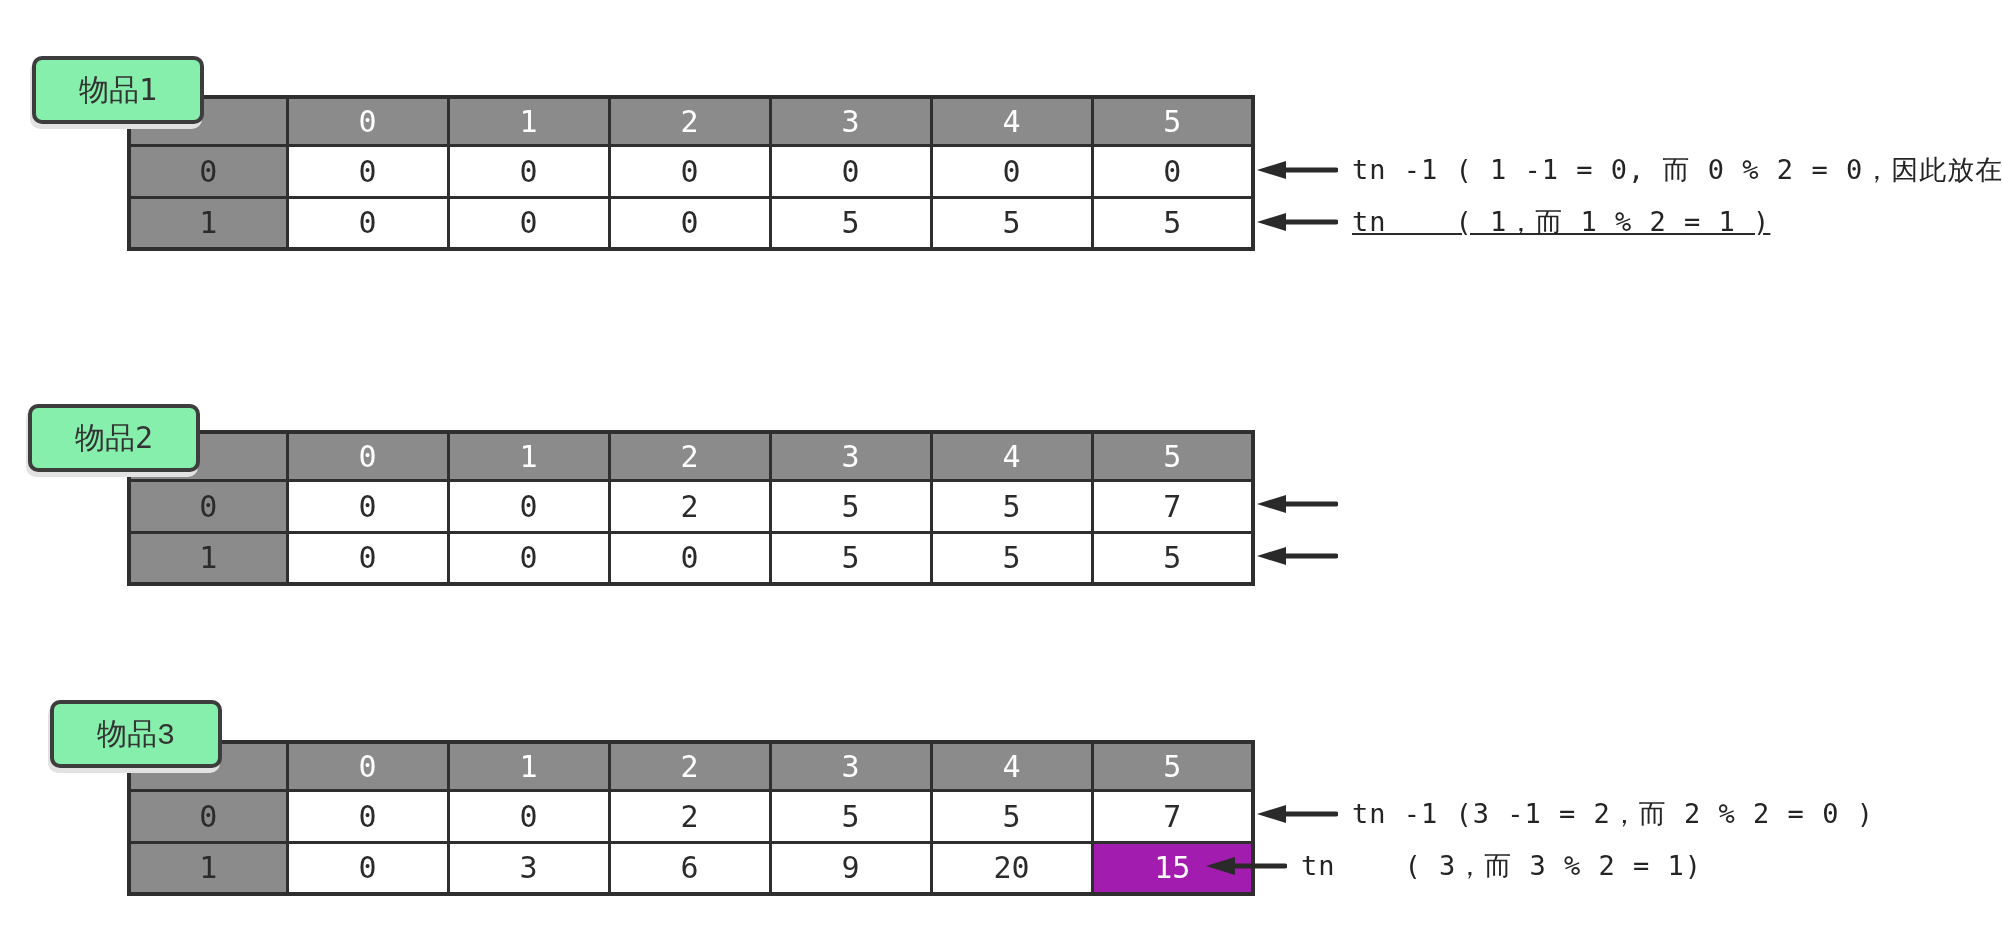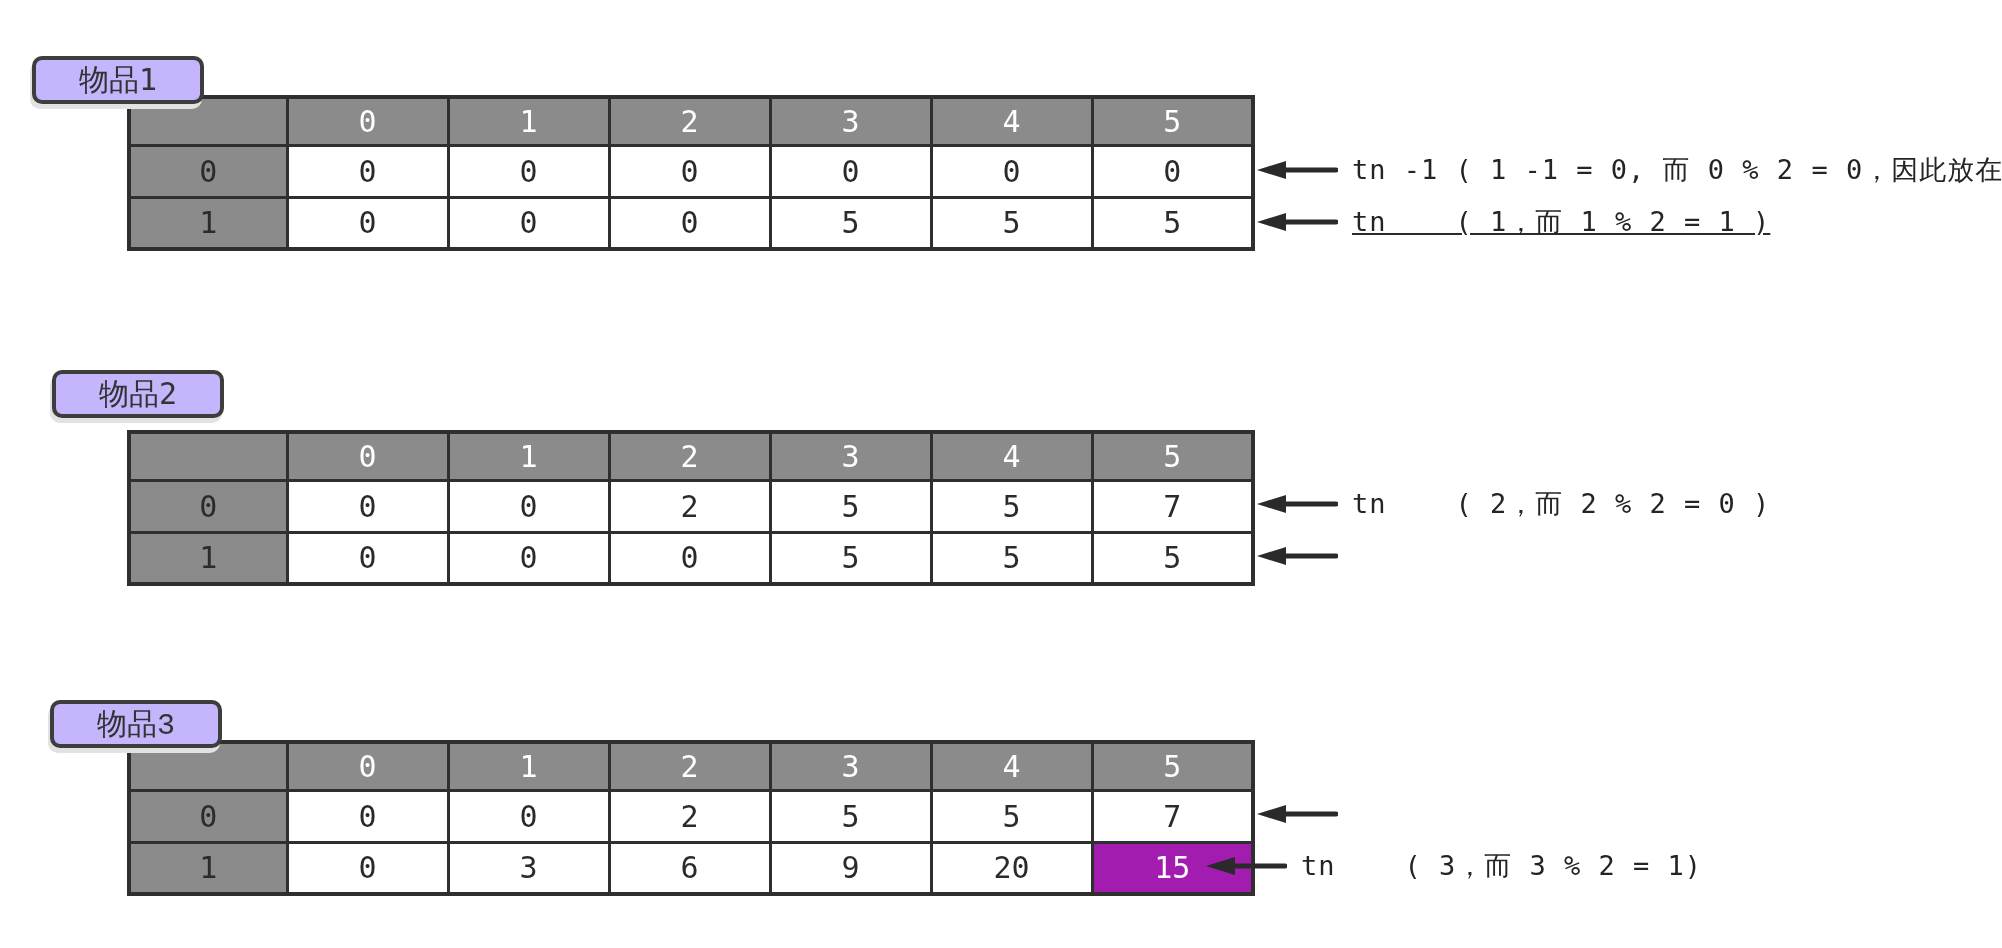--- a/index.html
+++ b/index.html
@@ -8,22 +8,22 @@
     position:relative;
     background:#ffffff;
     font-family:"DejaVu Sans Mono","DejaVu Sans","Liberation Sans",sans-serif;
     color:#2b2b2b;
     overflow:hidden;
   }
 
   
   .group-label {
     position:absolute;
-    width:172px; height:48px;
-    background:#c4b5fd;
+    width:172px; height:68px;
+    background:#86efac;
     border:4px solid #3d3d3d;
     border-radius:10px;
     box-shadow:-2px 5px 0 #e2e2e2;
     display:flex; align-items:center; justify-content:center;
     font-size:30px; color:#333333;
     z-index:2;
   }
 
   
   .dp-table {
@@ -125,21 +125,21 @@
   <span class="text">tn -1 ( 1 -1 = 0, 而 0 % 2 = 0，因此放在第 0 行，下同 )</span>
 </div>
 <div class="annotation" style="left:1256px; top:222px;text-decoration:underline;">
   <svg class="arrow" width="82" height="24" viewBox="0 0 82 24">
     <line x1="26" y1="12" x2="80" y2="12" stroke="#2a2a2a" stroke-width="5" stroke-linecap="round"></line>
     <polygon points="1,12 30,3 30,21" fill="#2a2a2a"></polygon>
   </svg>
   <span class="text">tn    ( 1，而 1 % 2 = 1 )</span>
 </div>
 
-<div class="group-label" style="left:28px; top:370px;margin-left:24px;">
+<div class="group-label" style="left:28px; top:404px;">
   <span>物品2</span>
 </div>
 
 <table class="dp-table" style="left:127px; top:430px;">
   <colgroup>
       <col class="c0">
       <col class="c">
       <col class="c">
       <col class="c">
       <col class="c">
@@ -175,21 +175,20 @@
     <td>5</td>
   </tr>
 </tbody>
   </table>
 
 <div class="annotation" style="left:1256px; top:504px;">
   <svg class="arrow" width="82" height="24" viewBox="0 0 82 24">
     <line x1="26" y1="12" x2="80" y2="12" stroke="#2a2a2a" stroke-width="5" stroke-linecap="round"></line>
     <polygon points="1,12 30,3 30,21" fill="#2a2a2a"></polygon>
   </svg>
-  <span class="text">tn    ( 2，而 2 % 2 = 0 )</span>
 </div>
 <div class="annotation" style="left:1256px; top:556px;">
   <svg class="arrow" width="82" height="24" viewBox="0 0 82 24">
     <line x1="26" y1="12" x2="80" y2="12" stroke="#2a2a2a" stroke-width="5" stroke-linecap="round"></line>
     <polygon points="1,12 30,3 30,21" fill="#2a2a2a"></polygon>
   </svg>
 </div>
 
 <div class="group-label" style="left:50px; top:700px;font-family:Liberation Mono, monospace;">
   <span>物品3</span>
@@ -234,20 +233,21 @@
     <td class="hl">15</td>
   </tr>
 </tbody>
   </table>
 
 <div class="annotation" style="left:1256px; top:814px;">
   <svg class="arrow" width="82" height="24" viewBox="0 0 82 24">
     <line x1="26" y1="12" x2="80" y2="12" stroke="#2a2a2a" stroke-width="5" stroke-linecap="round"></line>
     <polygon points="1,12 30,3 30,21" fill="#2a2a2a"></polygon>
   </svg>
+  <span class="text">tn -1 (3 -1 = 2，而 2 % 2 = 0 )</span>
 </div>
 <div class="annotation" style="left:1205px; top:866px;">
   <svg class="arrow" width="82" height="24" viewBox="0 0 82 24">
     <line x1="26" y1="12" x2="80" y2="12" stroke="#2a2a2a" stroke-width="5" stroke-linecap="round"></line>
     <polygon points="1,12 30,3 30,21" fill="#2a2a2a"></polygon>
   </svg>
   <span class="text">tn    ( 3，而 3 % 2 = 1)</span>
 </div>
 
 </body></html>

